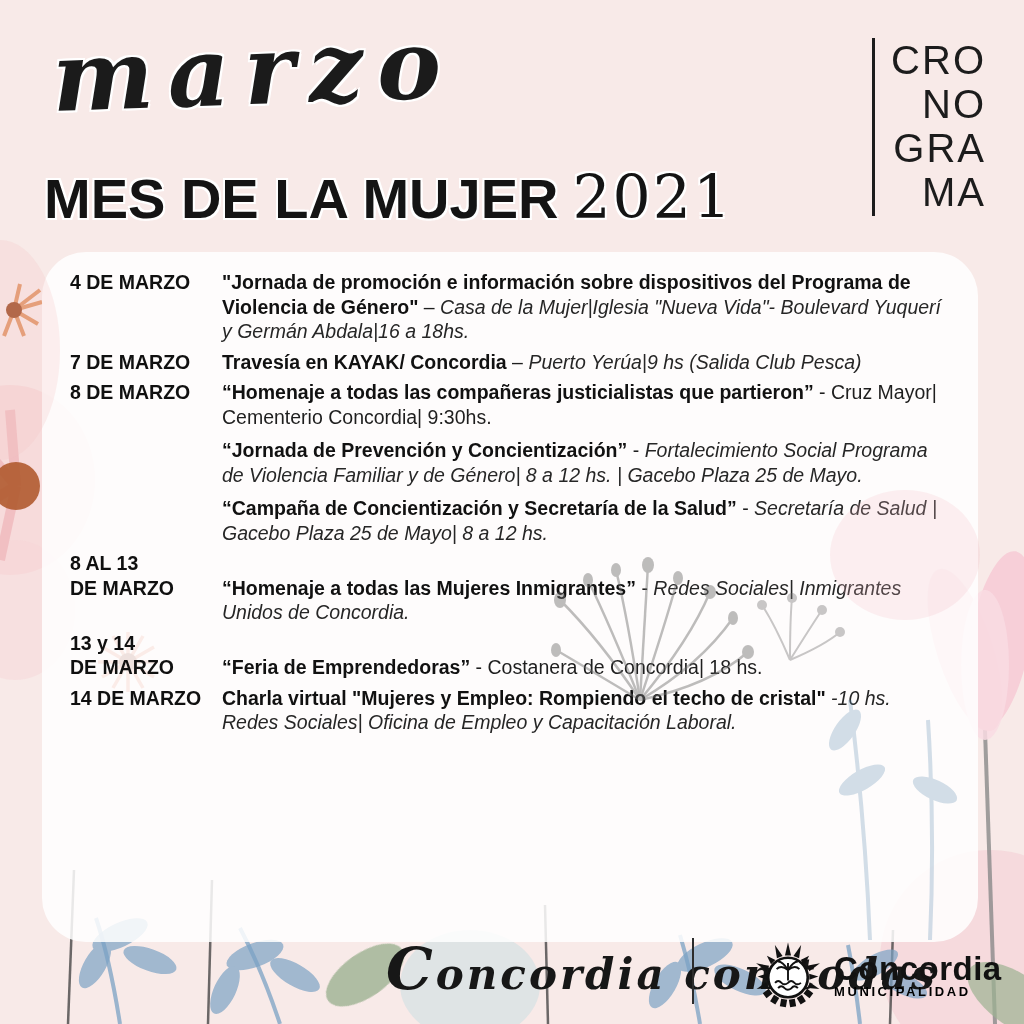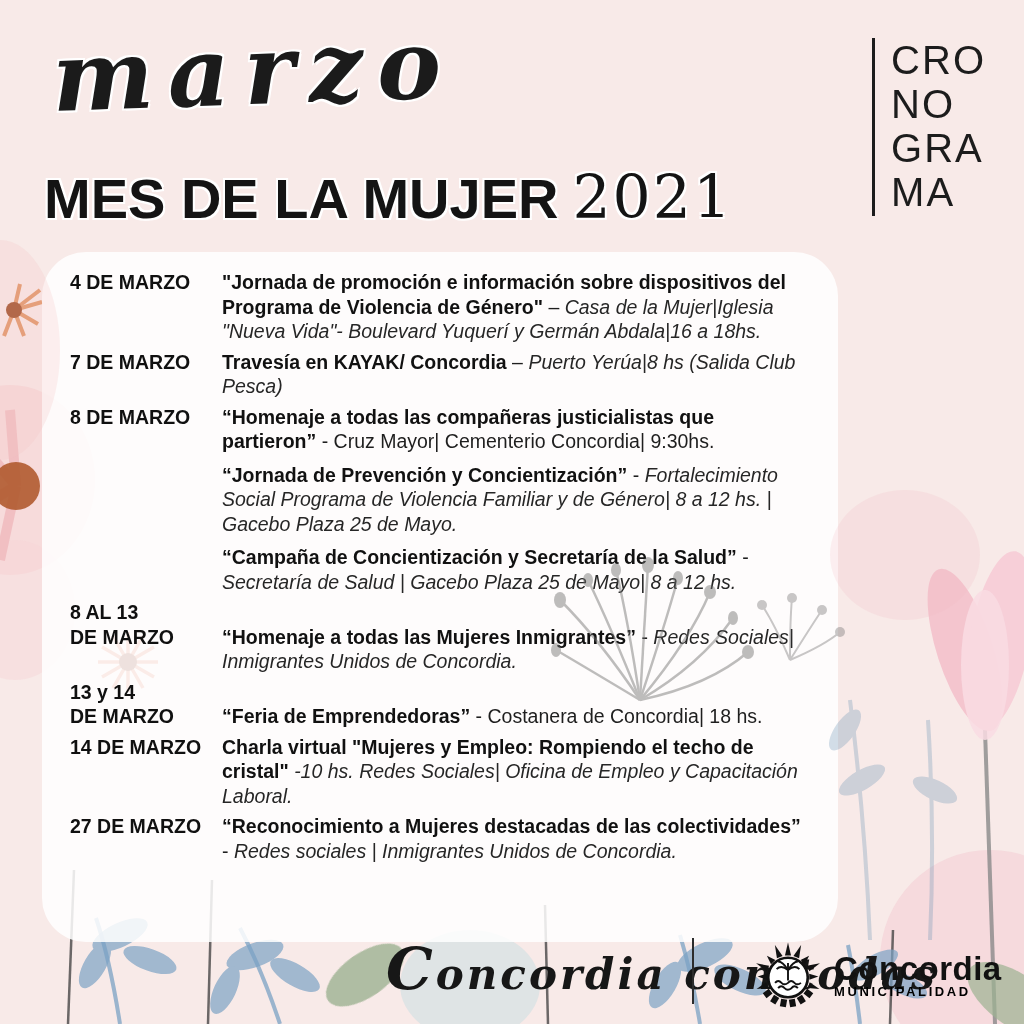--- a/index.html
+++ b/index.html
@@ -25,26 +25,26 @@
     font-size:56px;font-weight:bold;letter-spacing:0px;white-space:nowrap;
     text-shadow:-2px -2px 0 #fff,2px -2px 0 #fff,-2px 2px 0 #fff,2px 2px 0 #fff;
     margin-top:34px;
   }
   .main-title .year{
     font-family:"DejaVu Serif",serif;font-weight:normal;
     font-size:60px;margin-left:14px;letter-spacing:2px;
   }
   .crono{position:absolute;right:38px;top:38px;z-index:3;display:flex;gap:16px;}
   .crono-bar{width:3px;height:178px;background:#1c1c1c;}
-  .crono-text{font-size:40px;line-height:44px;letter-spacing:2px;color:#1c1c1c;font-weight:400;}
+  .crono-text{font-size:40px;line-height:44px;letter-spacing:2px;color:#1c1c1c;font-weight:400;text-align:right;}
 
   
   .card{
     position:absolute;left:42px;top:252px;z-index:1;
-    width:796px;height:690px;box-sizing:border-box;
+    width:936px;height:690px;box-sizing:border-box;
     background:rgba(255,255,255,0.85);
     border-radius:44px;
     padding:18px 28px 0 28px;
   }
   .entry{display:flex;margin-bottom:6px;}
   .entry .date{flex:0 0 152px;font-weight:bold;font-size:19.5px;line-height:24.5px;color:#101010;}
   .entry .desc{flex:1;font-size:19.5px;line-height:24.5px;color:#1e1e1e;}
   .entry.offset .desc{margin-top:24.5px;}
   .entry.spaced{margin-top:9px;}
   .desc .b{font-weight:bold;color:#111;}
@@ -223,21 +223,21 @@
   </div>
 
   <main class="card">
     <div id="schedule">
         <div class="entry">
           <div class="date">4 DE MARZO</div>
           <div class="desc"><span class="b">"Jornada de promoción e información sobre dispositivos del Programa de Violencia de Género"</span><span class="r"> – </span><span class="i">Casa de la Mujer|Iglesia "Nueva Vida"- Boulevard Yuquerí y Germán Abdala|16 a 18hs.</span></div>
         </div>
         <div class="entry">
           <div class="date">7 DE MARZO</div>
-          <div class="desc"><span class="b">Travesía en KAYAK/ Concordia</span><span class="r"> – </span><span class="i">Puerto Yerúa|8 hs (Salida Club Pesca)</span></div>
+          <div class="desc"><span class="b">Travesía en KAYAK/ Concordia</span><span class="r"> – </span><span class="i">Puerto Yerúa|9 hs (Salida Club Pesca)</span></div>
         </div>
         <div class="entry">
           <div class="date">8 DE MARZO</div>
           <div class="desc"><span class="b">“Homenaje a todas las compañeras justicialistas que partieron”</span><span class="r"> - Cruz Mayor| Cementerio Concordia| 9:30hs.</span></div>
         </div>
         <div class="entry spaced">
           <div class="date"></div>
           <div class="desc"><span class="b">“Jornada de Prevención y Concientización”</span><span class="r"> - </span><span class="i">Fortalecimiento Social Programa de Violencia Familiar y de Género| 8 a 12 hs. | Gacebo Plaza 25 de Mayo.</span></div>
         </div>
         <div class="entry spaced">
@@ -248,24 +248,20 @@
           <div class="date">8 AL 13<br>DE MARZO</div>
           <div class="desc"><span class="b">“Homenaje a todas las Mujeres Inmigrantes”</span><span class="r"> - </span><span class="i">Redes Sociales| Inmigrantes Unidos de Concordia.</span></div>
         </div>
         <div class="entry offset">
           <div class="date">13 y 14<br>DE MARZO</div>
           <div class="desc"><span class="b">“Feria de Emprendedoras”</span><span class="r">  - Costanera de Concordia| 18 hs.</span></div>
         </div>
         <div class="entry">
           <div class="date">14 DE MARZO</div>
           <div class="desc"><span class="b">Charla virtual "Mujeres y Empleo: Rompiendo el techo de cristal"</span><span class="r"> </span><span class="i">-10 hs.  Redes Sociales| Oficina de Empleo y Capacitación Laboral.</span></div>
-        </div>
-        <div class="entry">
-          <div class="date">27 DE MARZO</div>
-          <div class="desc"><span class="b">“Reconocimiento a Mujeres destacadas de las colectividades”</span><span class="r"> - </span><span class="i">Redes sociales | Inmigrantes Unidos de Concordia.</span></div>
         </div>
       </div>
   </main>
 
   <div class="slogan">Concordia con todas</div>
   <div class="fdivider"></div>
   <div class="logo">
     <svg width="76" height="76" viewBox="0 0 100 100">
       <g transform="translate(50,52)" fill="#111">
         <g>

